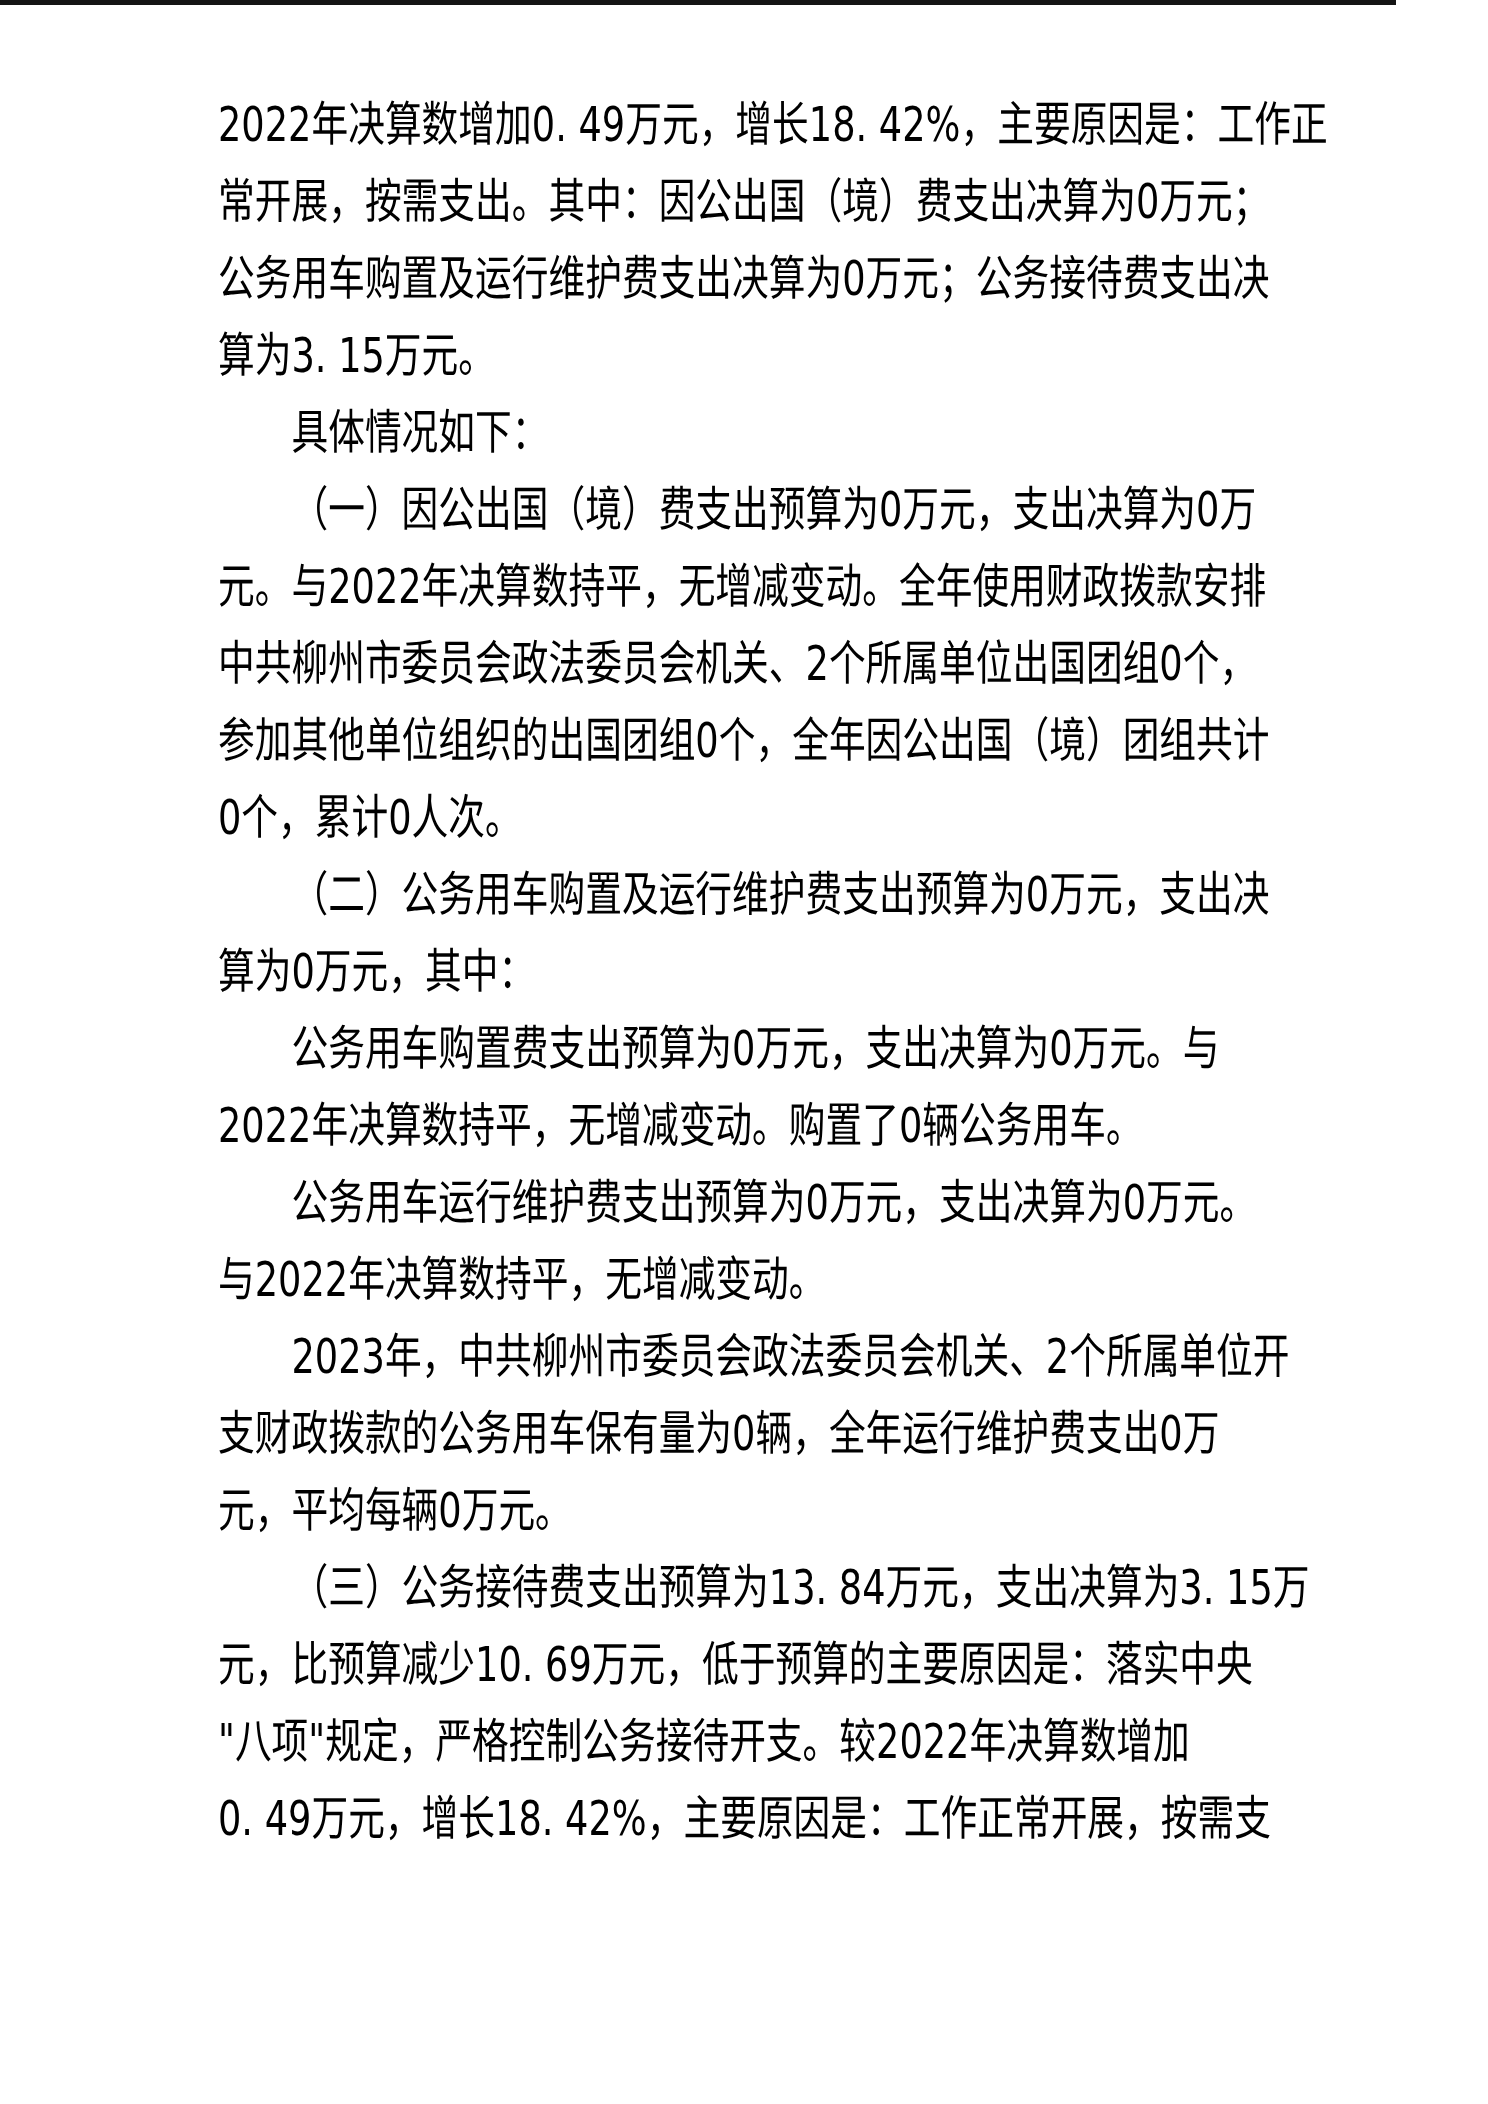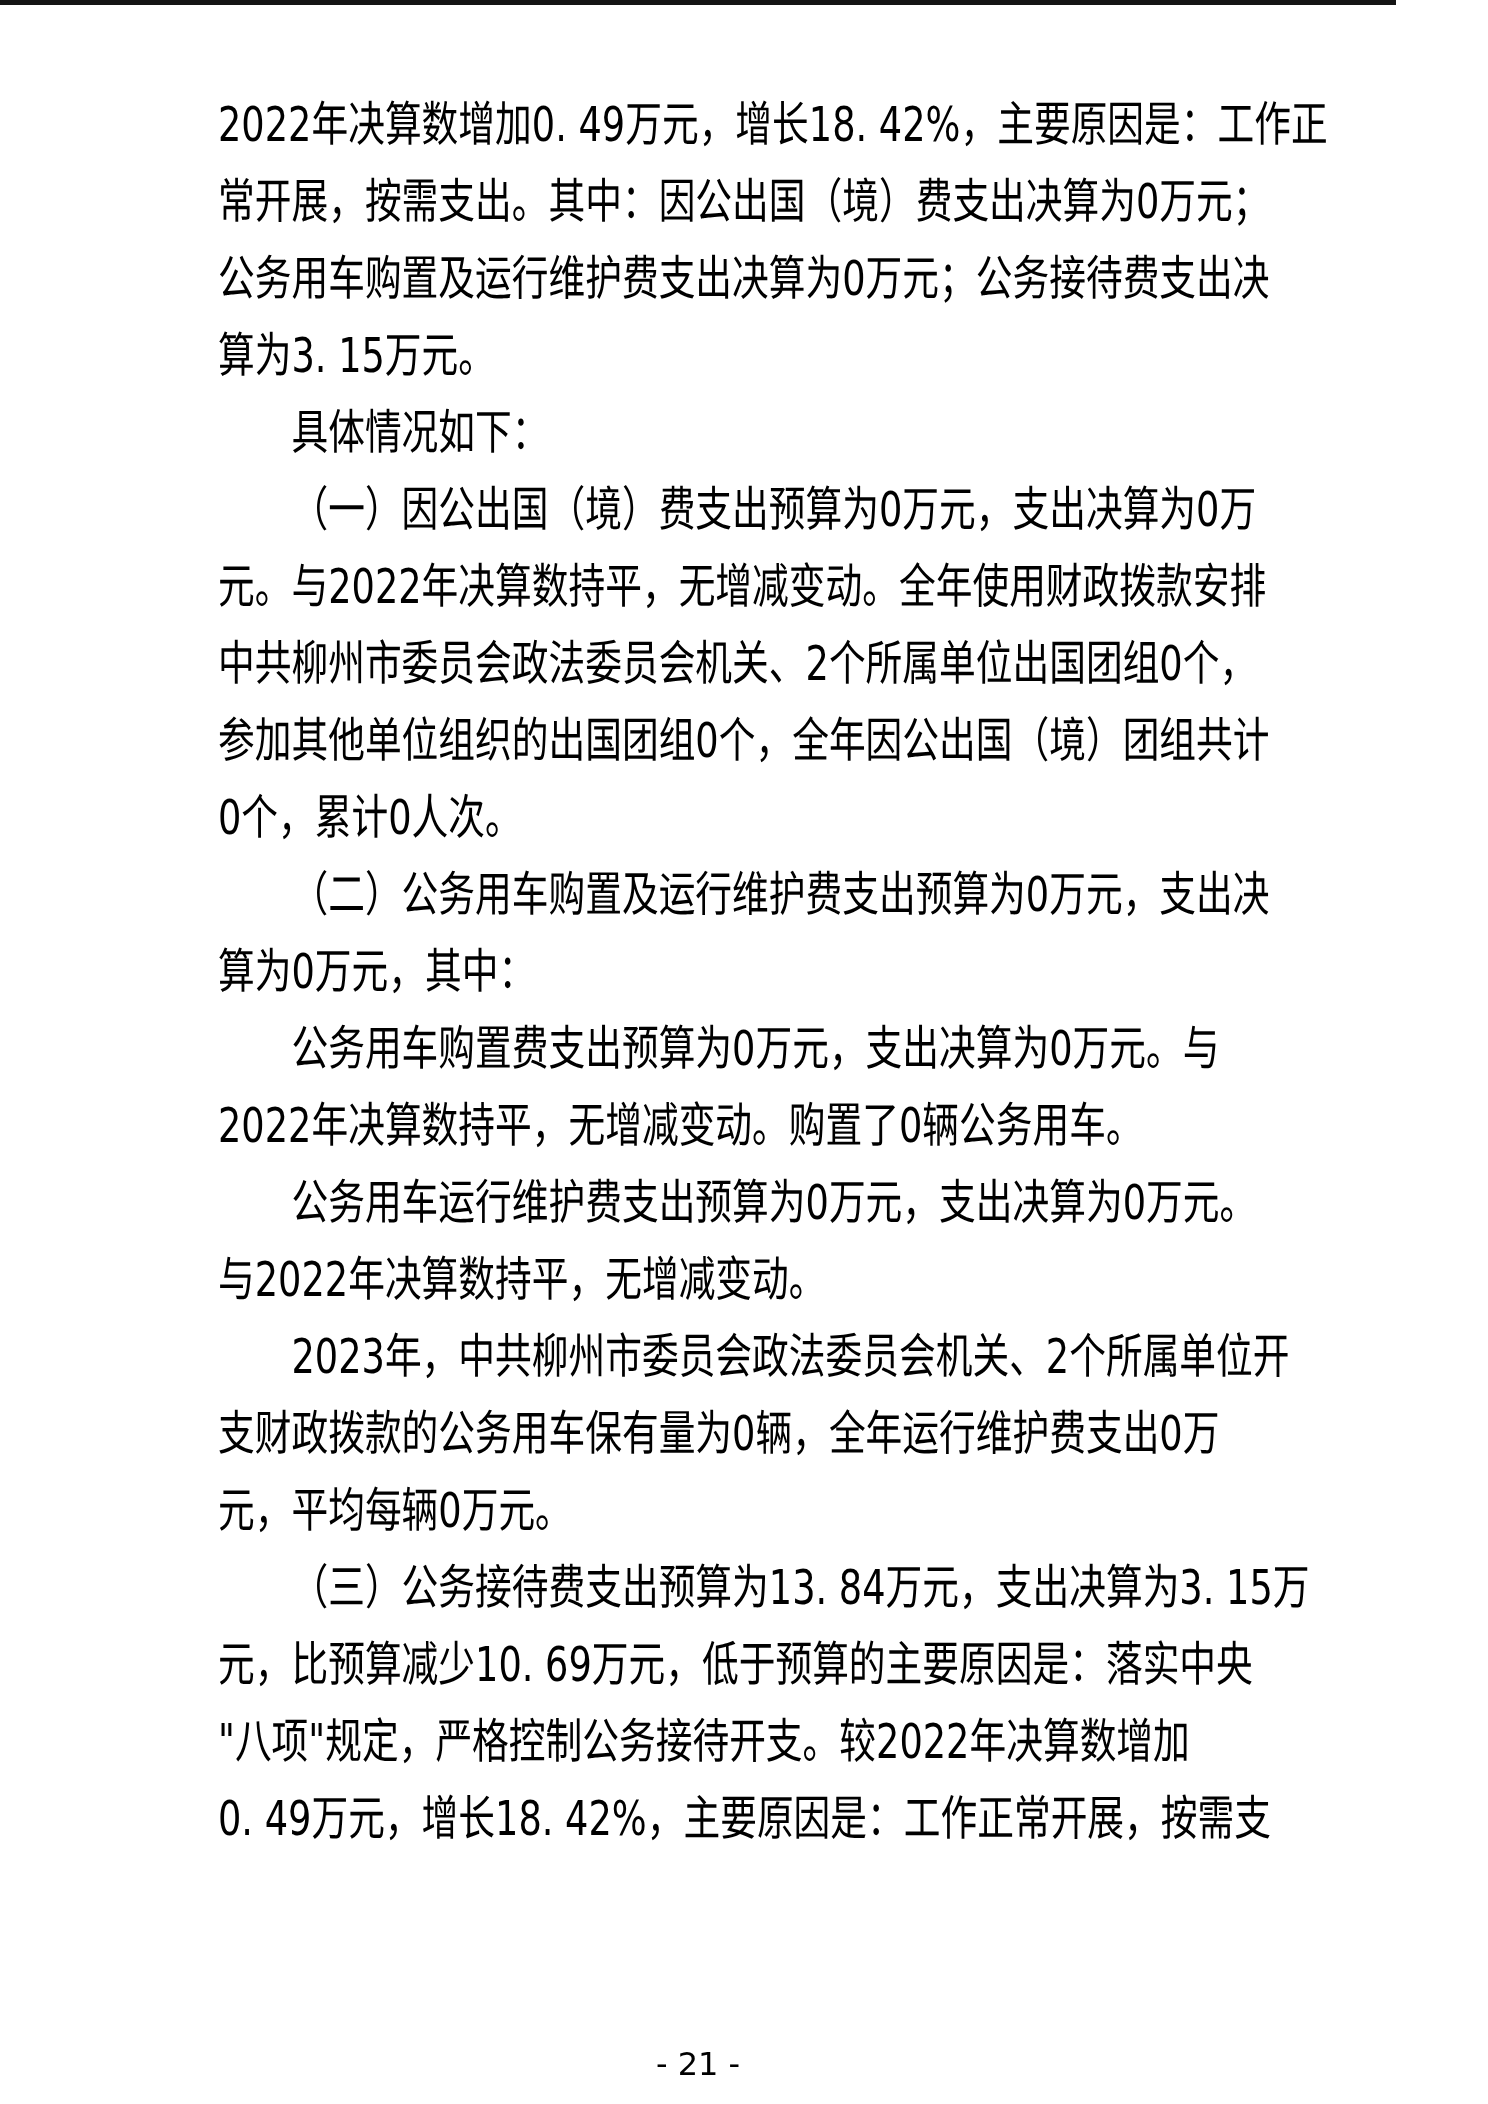--- a/index.html
+++ b/index.html
@@ -84,14 +84,13 @@
       <div class="line indent">公务用车运行维护费支出预算为0万元，支出决算为0万元。</div>
       <div class="line">与2022年决算数持平，无增减变动。</div>
       <div class="line indent">2023年，中共柳州市委员会政法委员会机关、2个所属单位开</div>
       <div class="line">支财政拨款的公务用车保有量为0辆，全年运行维护费支出0万</div>
       <div class="line">元，平均每辆0万元。</div>
       <div class="line indent">（三）公务接待费支出预算为13. 84万元，支出决算为3. 15万</div>
       <div class="line">元，比预算减少10. 69万元，低于预算的主要原因是：落实中央</div>
       <div class="line">"八项"规定，严格控制公务接待开支。较2022年决算数增加</div>
       <div class="line">0. 49万元，增长18. 42%，主要原因是：工作正常开展，按需支</div>
     </div>
-  <div class="page-number">- 21 -</div>
 </div>
 
 </body></html>

